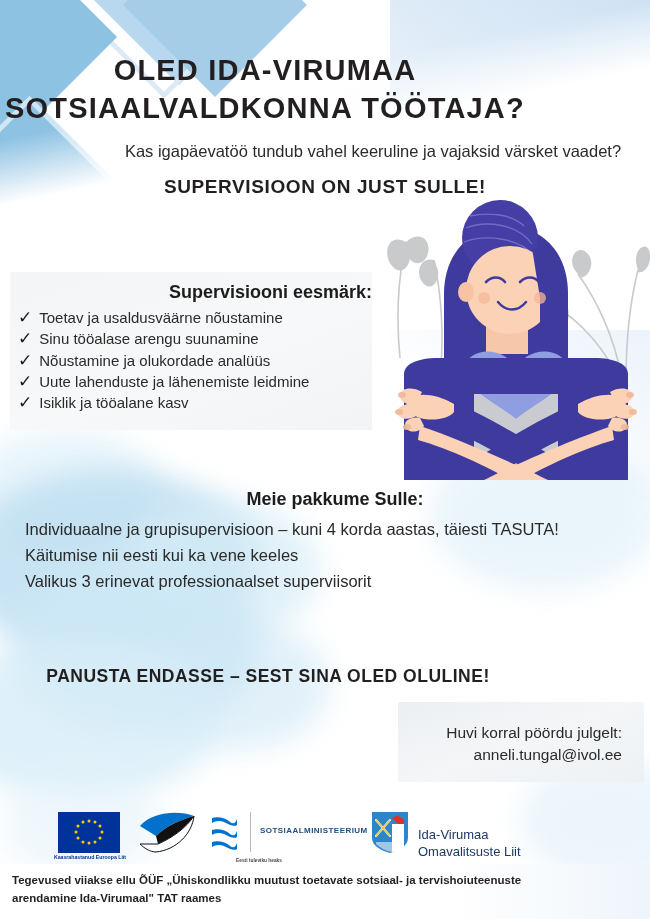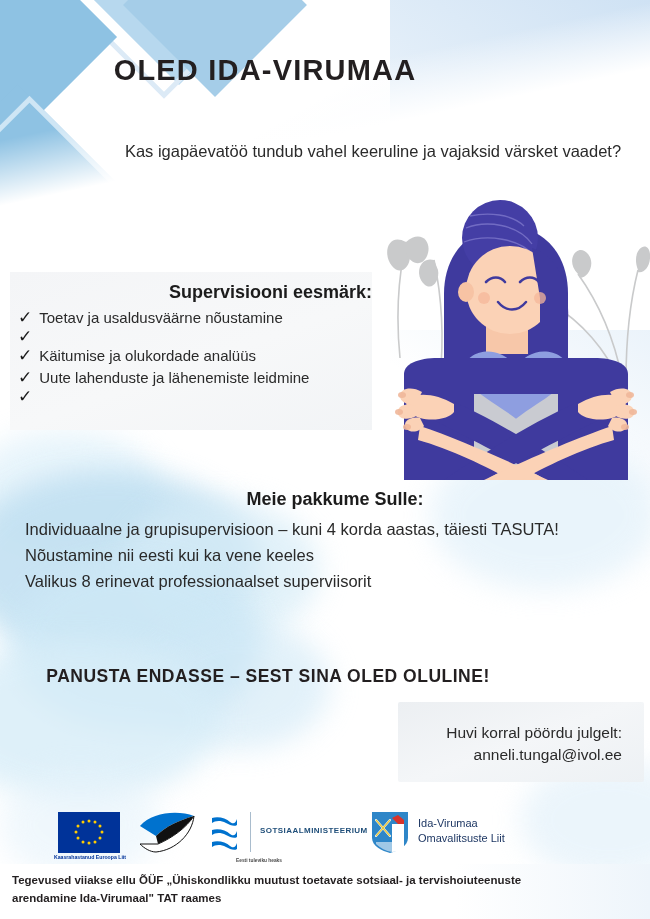--- a/index.html
+++ b/index.html
@@ -164,22 +164,22 @@
   .som-wrap{position:absolute;left:160px;top:6px;width:180px;height:42px;}
   .som-sep{
     position:absolute;left:46px;top:0px;width:1px;height:40px;background:#a9bccd;
   }
   .som-text{
     position:absolute;left:56px;top:14px;
     font-size:8px;letter-spacing:.45px;color:#1f4e79;font-weight:600;
   }
   .ivol-wrap{position:absolute;left:326px;top:4px;width:230px;height:48px;}
   .ivol-text{
-    position:absolute;left:48px;top:6px;
-    font-size:11px;color:#1f3864;line-height:1.32;
+    position:absolute;left:48px;top:16px;
+    font-size:13px;color:#1f3864;line-height:1.32;
   }
 
   
   .disclaimer{
     position:absolute;left:12px;top:872px;width:560px;
     font-size:11.5px;font-weight:700;color:#231f20;line-height:1.55;
   }
   .footer-blue-bar{
     position:absolute;left:0;top:864px;width:650px;height:55px;
     background:linear-gradient(90deg,#ffffff 0%,#ffffff 70%,#eef5fb 100%);
@@ -294,53 +294,57 @@
         <ellipse cx="243" cy="229" rx="4" ry="3"></ellipse>
         <ellipse cx="20" cy="197" rx="4" ry="3"></ellipse>
         <ellipse cx="17" cy="214" rx="4" ry="3"></ellipse>
         <ellipse cx="25" cy="229" rx="4" ry="3"></ellipse>
       </g>
     </svg>
   </div>
 
   <div class="headline">
     <div>OLED IDA-VIRUMAA</div>
+    <div>SOTSIAALVALDKONNA TÖÖTAJA?</div>
   </div>
 
   <div class="subq">Kas igapäevatöö tundub vahel keeruline ja vajaksid värsket vaadet?</div>
+  <div class="subbold">SUPERVISIOON ON JUST SULLE!</div>
 
   <div class="panel">
     <div class="panel-title">Supervisiooni eesmärk:</div>
     <ul class="check-list">
       <li>
         <span class="tick">✓</span>
         <span>Toetav ja usaldusväärne nõustamine</span>
       </li>
       <li>
         <span class="tick">✓</span>
+        <span>Sinu tööalase arengu suunamine</span>
       </li>
       <li>
         <span class="tick">✓</span>
-        <span>Käitumise ja olukordade analüüs</span>
+        <span>Nõustamine ja olukordade analüüs</span>
       </li>
       <li>
         <span class="tick">✓</span>
         <span>Uute lahenduste ja lähenemiste leidmine</span>
       </li>
       <li>
         <span class="tick">✓</span>
+        <span>Isiklik ja tööalane kasv</span>
       </li>
     </ul>
   </div>
 
   <div class="offer-title">Meie pakkume Sulle:</div>
   <div class="offer-lines">
     <div>Individuaalne ja grupisupervisioon – kuni 4 korda aastas, täiesti TASUTA!</div>
-    <div>Nõustamine nii eesti kui ka vene keeles</div>
-    <div>Valikus 8 erinevat professionaalset superviisorit</div>
+    <div>Käitumise nii eesti kui ka vene keeles</div>
+    <div>Valikus 3 erinevat professionaalset superviisorit</div>
   </div>
 
   <div class="cta">PANUSTA ENDASSE – SEST SINA OLED OLULINE!</div>
 
   <div class="contact">
     <div class="contact-inner">
       <div>Huvi korral pöördu julgelt:</div>
       <div>anneli.tungal@ivol.ee</div>
     </div>
   </div>

